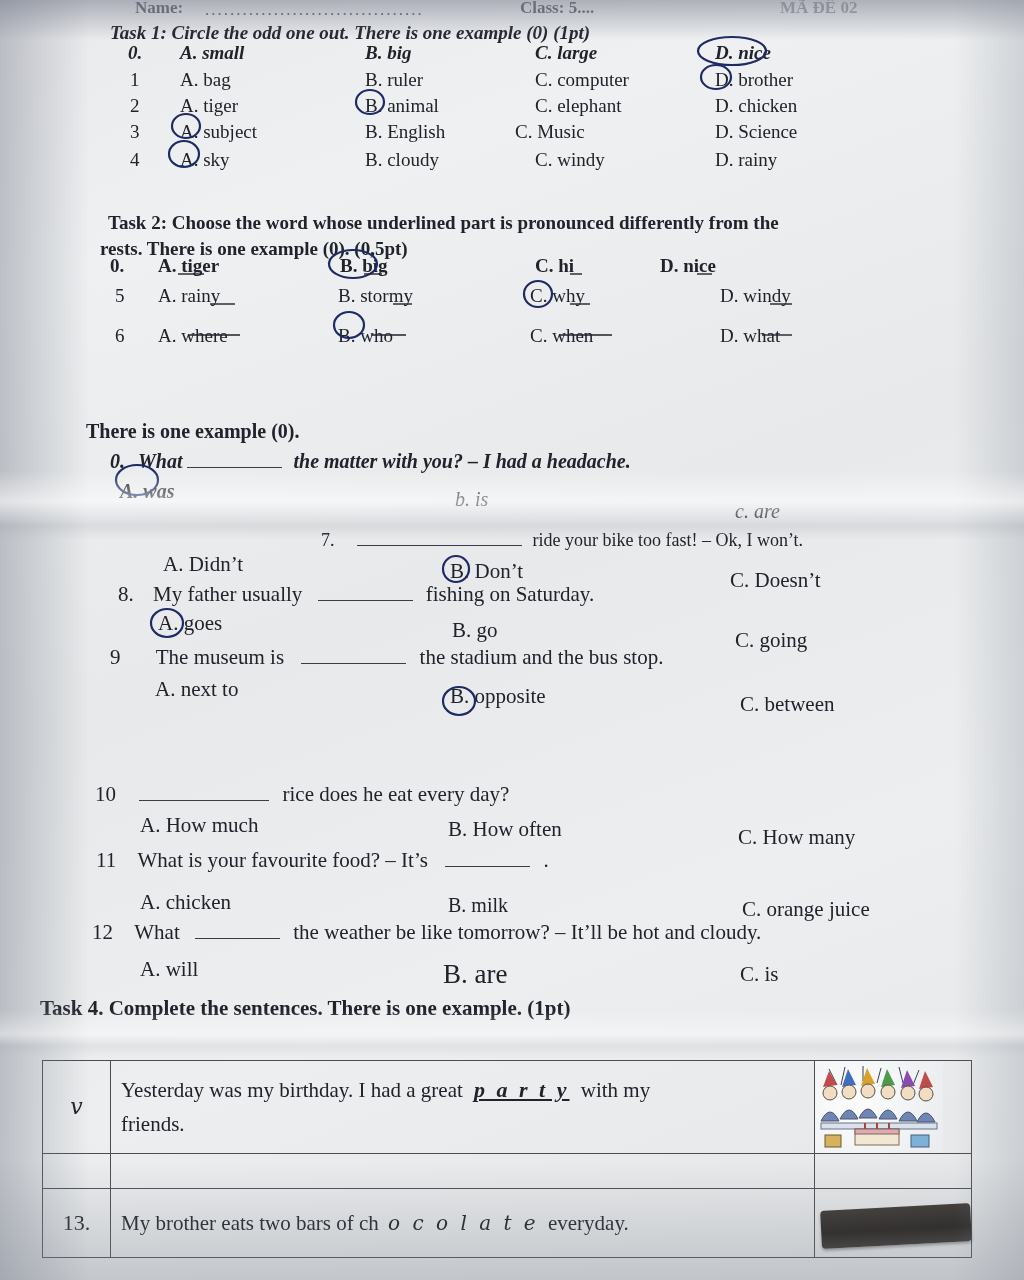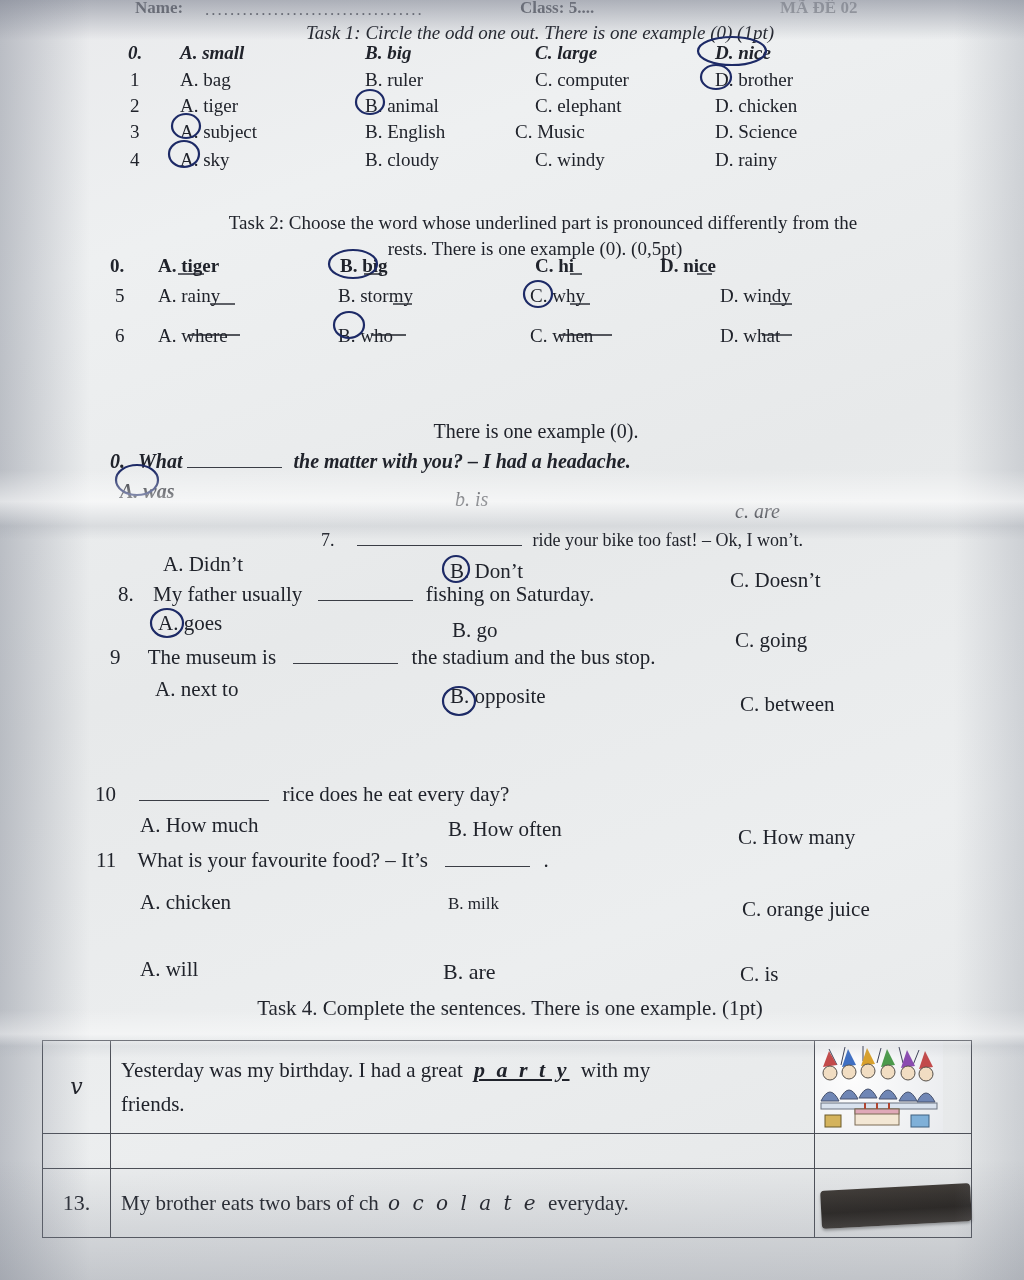--- a/index.html
+++ b/index.html
@@ -60,24 +60,23 @@
     opacity: .72;
   }
   .hdr .name { position: absolute; left: 35px; top: 0; }
   .hdr .dots { position: absolute; left: 105px; top: 2px; letter-spacing: 2px; font-weight: normal;}
   .hdr .class { position: absolute; left: 420px; top: 0; }
   .hdr .code { position: absolute; left: 680px; top: 0; opacity: .55; }
 
   .blk { position: absolute; }
 
   .task-title {
-    font-weight: normal;
+    font-weight: bold;
     font-size: 19px;
     line-height: 26px;
-    text-align: center;
   }
   .italic { font-style: italic; }
   .row { position: absolute; white-space: nowrap; }
   .opt { position: absolute; }
   .u { text-decoration: underline; }
 
   
   svg.ink {
     position: absolute;
     left: 0; top: 0;
@@ -87,20 +86,21 @@
   .fill-line {
     display: inline-block;
     border-bottom: 1.6px solid #3a3d45;
     height: 14px;
     vertical-align: baseline;
   }
   table.t4 {
     position: absolute;
     border-collapse: collapse;
     font-size: 21px;
+    margin-top: 20px;
   }
   table.t4 td {
     border: 1.6px solid #4a4d55;
     padding: 6px 10px;
     vertical-align: middle;
   }
   .hand {
     font-family: "DejaVu Serif", serif;
     font-style: italic;
     color: #1b1d24;
@@ -224,21 +224,21 @@
     <span style="margin-left:14px;">My father usually</span>
     <span class="fill-line" style="width:95px; margin-left:10px;"></span>
     <span style="margin-left:8px;">fishing on  Saturday.</span>
   </div>
   <div class="blk" style="left:158px; top:611px; font-size:21px;">A. goes</div>
   <div class="blk" style="left:452px; top:618px; font-size:21px;">B. go</div>
   <div class="blk" style="left:735px; top:628px; font-size:21px;">C. going</div>
 
   <div class="blk" style="left:110px; top:645px; width:890px; font-size:21px;">
     <span>9</span>
-    <span style="margin-left:22px;">The museum is</span>
+    <span style="margin-left:30px;">The museum is</span>
     <span class="fill-line" style="width:105px; margin-left:12px;"></span>
     <span style="margin-left:8px;">the stadium and the bus stop.</span>
   </div>
   <div class="blk" style="left:155px; top:677px; font-size:21px;">A. next to</div>
   <div class="blk" style="left:450px; top:684px; font-size:21px;">B. opposite</div>
   <div class="blk" style="left:740px; top:692px; font-size:21px;">C. between</div>
 
   <div class="blk" style="left:95px; top:782px; width:890px; font-size:21px;">
     <span>10</span>
     <span class="fill-line" style="width:130px; margin-left:18px;"></span>
@@ -248,25 +248,31 @@
   <div class="blk" style="left:448px; top:817px; font-size:21px;">B. How often</div>
   <div class="blk" style="left:738px; top:825px; font-size:21px;">C. How many</div>
 
   <div class="blk" style="left:96px; top:848px; width:900px; font-size:21px;">
     <span>11</span>
     <span style="margin-left:16px;">What is your favourite  food? – It’s</span>
     <span class="fill-line" style="width:85px; margin-left:12px;"></span>
     <span style="margin-left:8px;">.</span>
   </div>
   <div class="blk" style="left:140px; top:890px; font-size:21px;">A. chicken</div>
-  <div class="blk" style="left:448px; top:894px; font-size:17px;">B. milk</div>
+  <div class="blk" style="left:448px; top:894px; font-size:20px;">B. milk</div>
   <div class="blk" style="left:742px; top:897px; font-size:21px;">C. orange juice</div>
 
+  <div class="blk" style="left:92px; top:920px; width:920px; font-size:21px;">
+    <span>12</span>
+    <span style="margin-left:16px;">What</span>
+    <span class="fill-line" style="width:85px; margin-left:10px;"></span>
+    <span style="margin-left:8px;">the weather be like tomorrow? – It’ll be hot and cloudy.</span>
+  </div>
   <div class="blk" style="left:140px; top:957px; font-size:21px;">A. will</div>
-  <div class="blk" style="left:443px; top:959px; font-size:22px;">B. are</div>
+  <div class="blk" style="left:443px; top:959px; font-size:27px;">B. are</div>
   <div class="blk" style="left:740px; top:962px; font-size:21px;">C. is</div>
 
   <div class="blk task-title" style="left:40px; top:995px; width:940px; font-size:21px;">Task 4. Complete the sentences. There is one example. (1pt)</div>
 
   <table class="t4" style="left:42px; top:1040px; width:930px;">
     <tbody>
         <tr>
       <td style="width:48px; text-align:center;">
         <span class="hand" style="font-size:22px;">v</span>
       </td>

